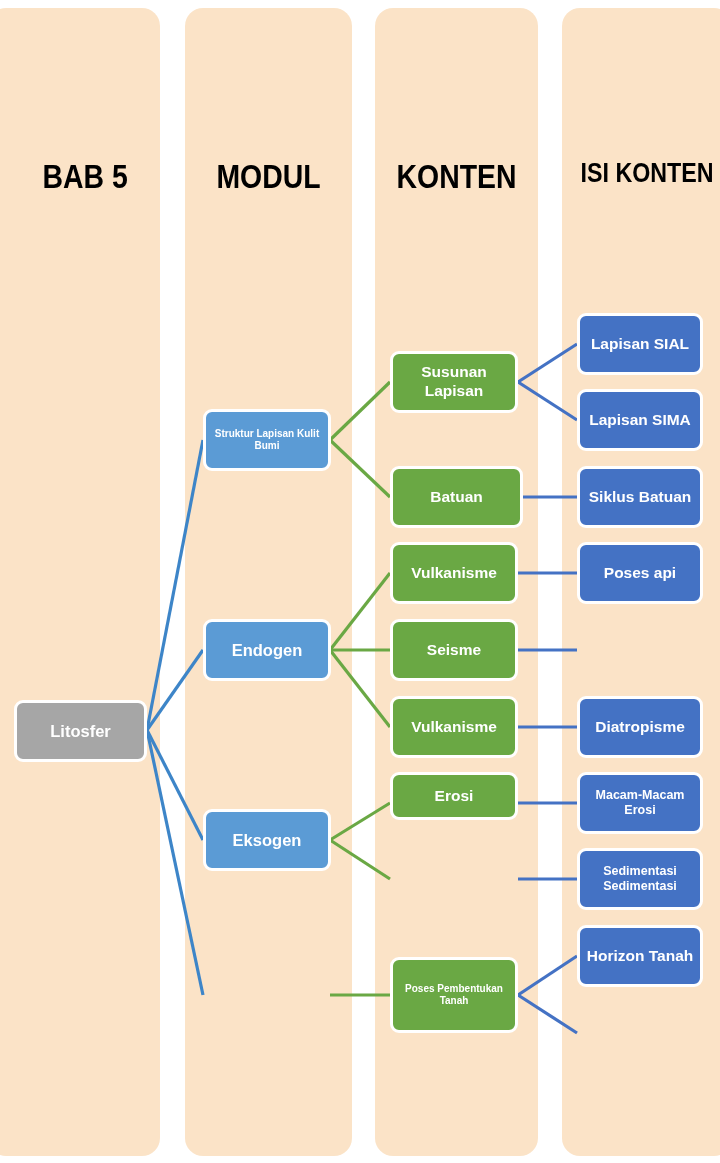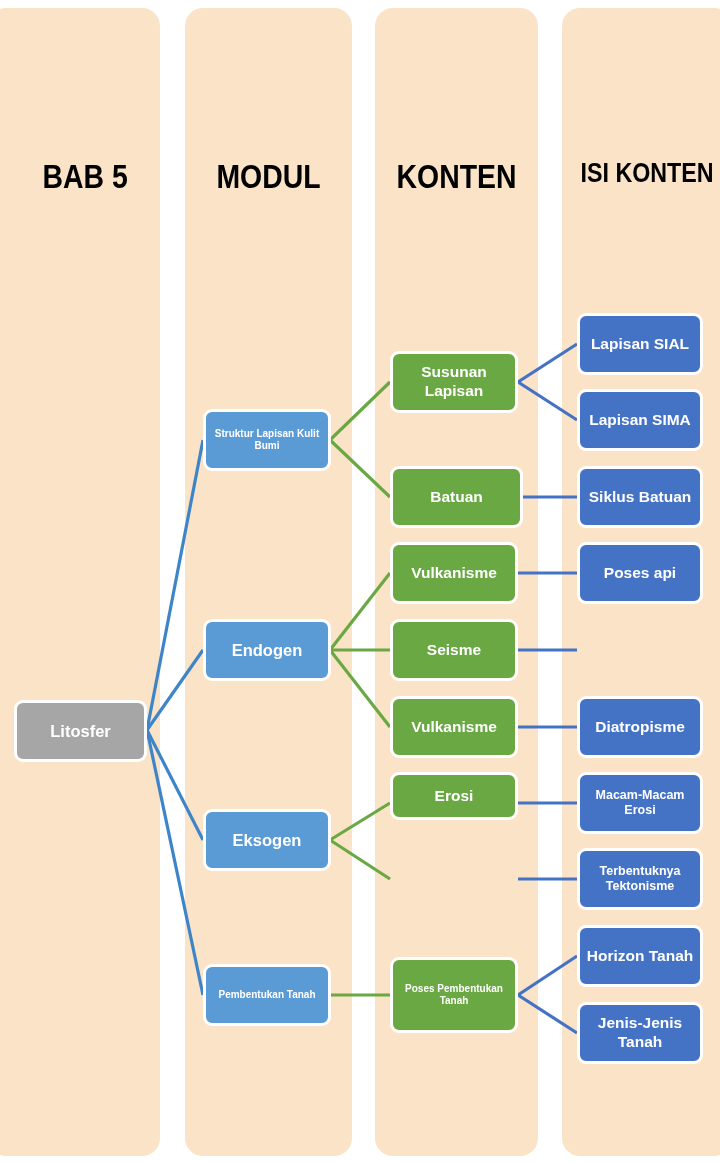--- a/index.html
+++ b/index.html
@@ -138,23 +138,20 @@
 
   <div class="node modul t14" style="left:203px; top:409px; width:128px; height:62px;">
     <span>Struktur Lapisan Kulit Bumi</span>
   </div>
   <div class="node modul t16" style="left:203px; top:619px; width:128px; height:62px;">
     <span>Endogen</span>
   </div>
   <div class="node modul t16" style="left:203px; top:809px; width:128px; height:62px;">
     <span>Eksogen</span>
   </div>
-  <div class="node modul t14" style="left:203px; top:964px; width:128px; height:62px;">
-    <span>Pembentukan Tanah</span>
-  </div>
 
   <div class="node konten t15" style="left:390px; top:351px; width:128px; height:62px;">
     <span>Susunan Lapisan</span>
   </div>
   <div class="node konten t15" style="left:390px; top:466px; width:133px; height:62px;">
     <span>Batuan</span>
   </div>
   <div class="node konten t15" style="left:390px; top:542px; width:128px; height:62px;">
     <span>Vulkanisme</span>
   </div>
@@ -183,22 +180,19 @@
   <div class="node isi t15" style="left:577px; top:542px; width:126px; height:62px;">
     <span>Poses api</span>
   </div>
   <div class="node isi t13" style="left:577px; top:772px; width:126px; height:62px;">
     <span>Macam-Macam Erosi</span>
   </div>
   <div class="node isi t15" style="left:577px; top:696px; width:126px; height:62px;">
     <span>Diatropisme</span>
   </div>
   <div class="node isi t13" style="left:577px; top:848px; width:126px; height:62px;">
-    <span>Terbentuknya Tektonisme</span>
+    <span>Sedimentasi Sedimentasi</span>
   </div>
   <div class="node isi t15" style="left:577px; top:925px; width:126px; height:62px;">
     <span>Horizon Tanah</span>
-  </div>
-  <div class="node isi t15" style="left:577px; top:1002px; width:126px; height:62px;">
-    <span>Jenis-Jenis Tanah</span>
   </div>
 
 </div>
 
 </body></html>

